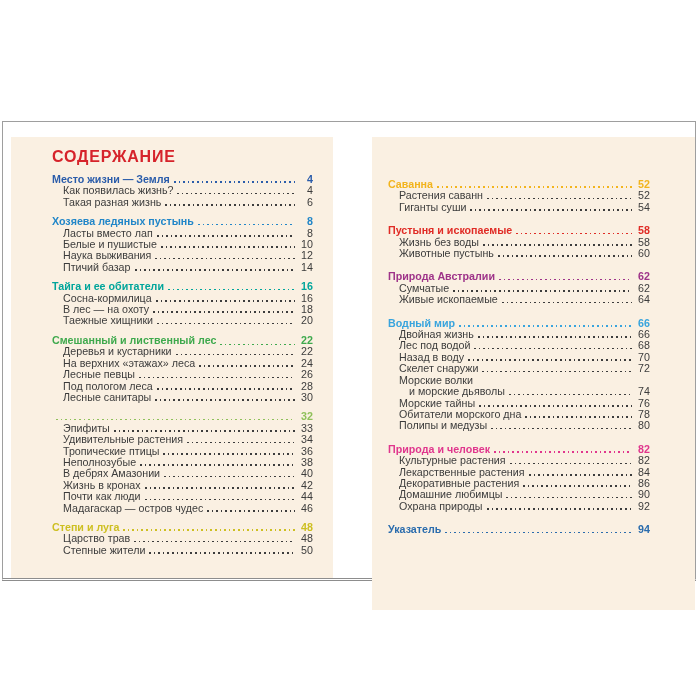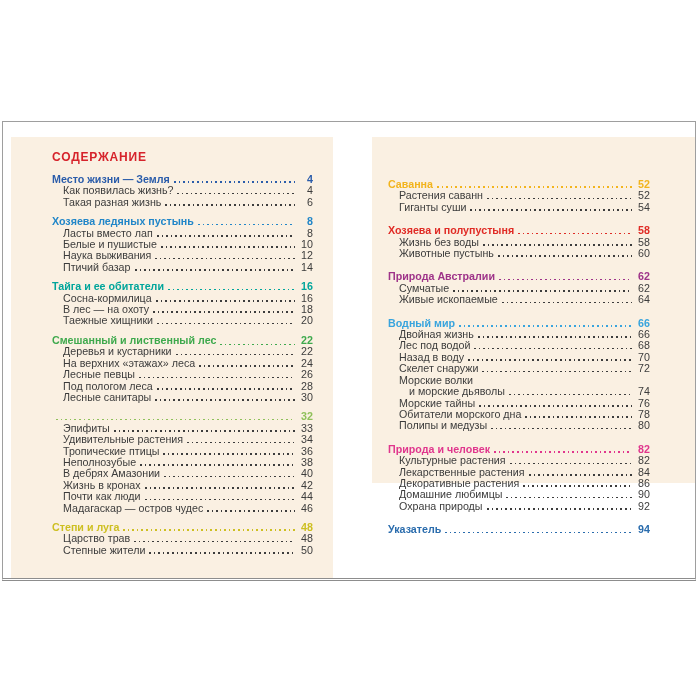--- a/index.html
+++ b/index.html
@@ -39,25 +39,25 @@
     left: 8px;
     top: 15px;
     width: 322px;
     height: 441px;
     padding: 12px 20px 0 41px;
   }
   .panel-right {
     left: 369px;
     top: 15px;
     width: 323px;
-    height: 346px;
+    height: 473px;
     padding: 42px 45px 0 16px;
   }
   .toc-title {
-    font-size: 12px;
+    font-size: 16px;
     font-weight: bold;
     letter-spacing: 0.8px;
     margin: 0 0 9px 0;
     line-height: 16px;
   }
   .section { margin-top: 0; }
   .panel-left  .section + .section { margin-top: 8px; }
   .panel-right .section + .section { margin-top: 12px; }
   .row {
     display: flex;
@@ -271,21 +271,21 @@
               <span class="pg">52</span>
             </div>
             <div class="row item">
               <span class="label">Гиганты суши</span>
               <span class="dots"></span>
               <span class="pg">54</span>
             </div>
           </div>
           <div class="section">
             <div class="row heading" style="color: rgb(224, 43, 37);">
-              <span class="label">Хозяева и полупустыня</span>
+              <span class="label">Пустыня и ископаемые</span>
               <span class="dots"></span>
               <span class="pg">58</span>
             </div>
             <div class="row item">
               <span class="label">Жизнь без воды</span>
               <span class="dots"></span>
               <span class="pg">58</span>
             </div>
             <div class="row item">
               <span class="label">Животные пустынь</span>

